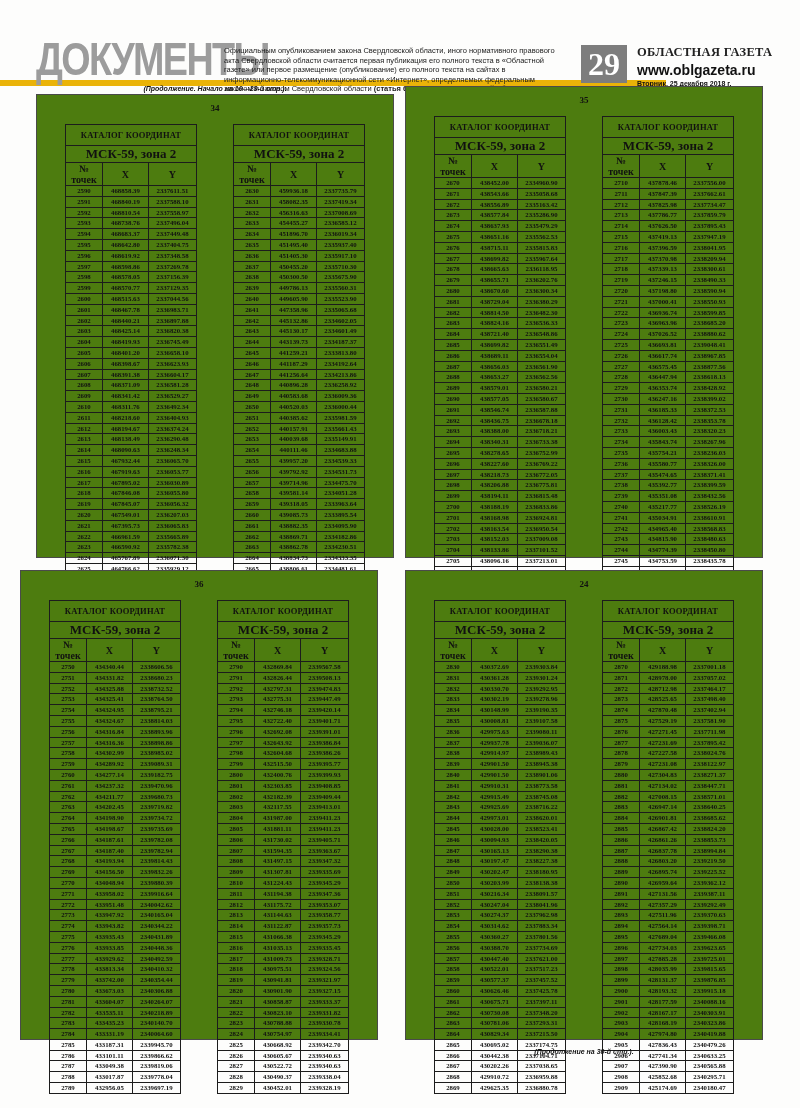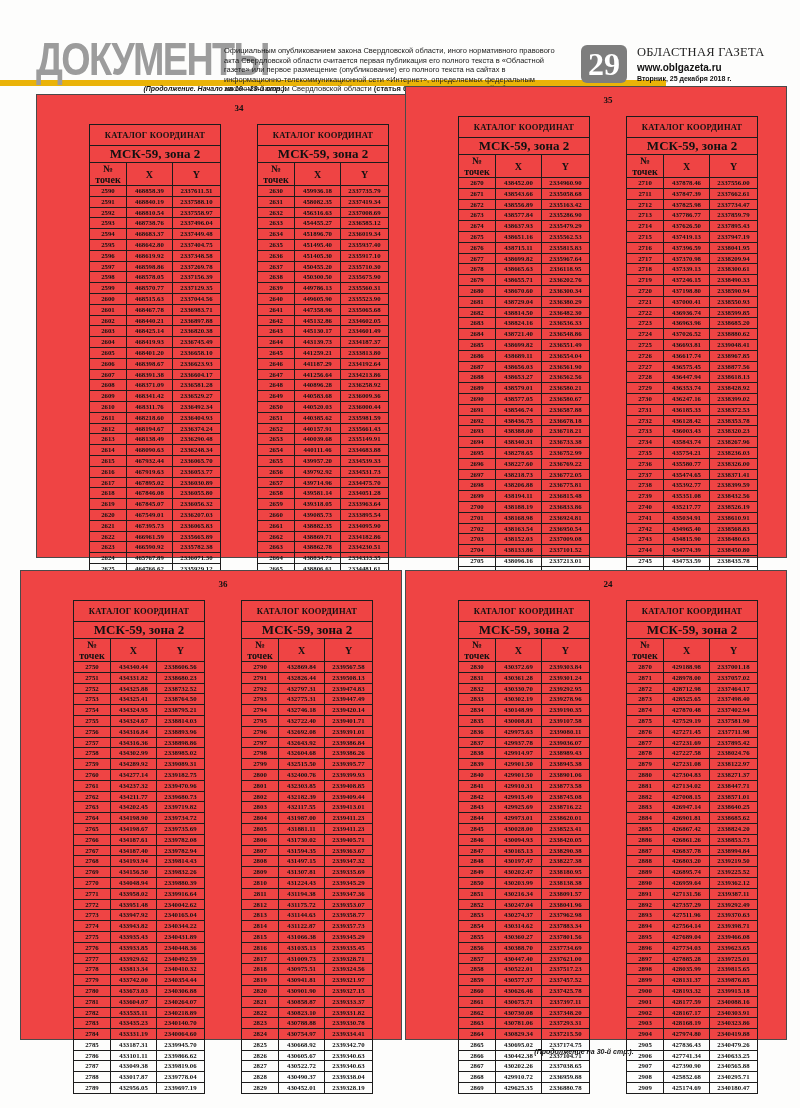--- a/index.html
+++ b/index.html
@@ -14,35 +14,35 @@
     font-weight:bold;font-size:46px;line-height:42px;color:#9c9c9c;
     letter-spacing:-2px;transform:scaleX(.82);transform-origin:left top;white-space:nowrap;
   }
   .legal{
     position:absolute;left:224px;top:46px;width:336px;
     font-family:"Liberation Sans",sans-serif;font-size:7.5px;line-height:9.6px;color:#1a1a1a;
   }
   .pagenum{
     position:absolute;left:581px;top:45px;width:46px;height:38px;background:#7d7d7d;
     color:#fff;font-family:"Liberation Serif",serif;font-weight:bold;font-size:32px;
-    display:flex;align-items:center;justify-content:center;border-radius:6px;
+    display:flex;align-items:center;justify-content:center;
   }
   .gazette{position:absolute;left:637px;top:45px;width:140px;}
-  .gz-name{font-family:"Liberation Serif",serif;font-weight:normal;font-size:12.5px;letter-spacing:.3px;color:#222;}
-  .gz-site{font-family:"Liberation Sans",sans-serif;font-weight:bold;font-size:10px;margin-top:2px;color:#111;}
+  .gz-name{font-family:"Liberation Serif",serif;font-weight:bold;font-size:12.5px;letter-spacing:.3px;color:#222;}
+  .gz-site{font-family:"Liberation Sans",sans-serif;font-weight:bold;font-size:14px;margin-top:2px;color:#111;}
   .gz-date{font-family:"Liberation Sans",sans-serif;font-weight:bold;font-size:7px;margin-top:2px;color:#111;}
   
   .note{
     position:absolute;font-family:"Liberation Sans",sans-serif;font-weight:bold;font-style:italic;
     font-size:7px;color:#111;text-align:center;width:358px;
   }
   #note-top{left:36px;top:85px;}
   #note-bottom{left:405px;top:1048px;}
   
-  .quadrant{position:absolute;width:356px;border:1px solid #4a4a4a;background:#ef4444;padding-left:24px;}
+  .quadrant{position:absolute;width:356px;border:1px solid #4a4a4a;background:#4d7c0f;}
   #q0{left:36px;top:94px;height:462px;}
   #q1{left:405px;top:86px;height:470px;}
   #q2{left:20px;top:570px;height:468px;}
   #q3{left:405px;top:570px;height:468px;}
   .q-num{
     text-align:center;font-weight:bold;font-size:9px;line-height:10px;margin-top:8px;
     font-family:"Liberation Serif",serif;color:#111;
   }
   .tables{display:flex;justify-content:center;gap:36px;margin-top:11px;}
   

